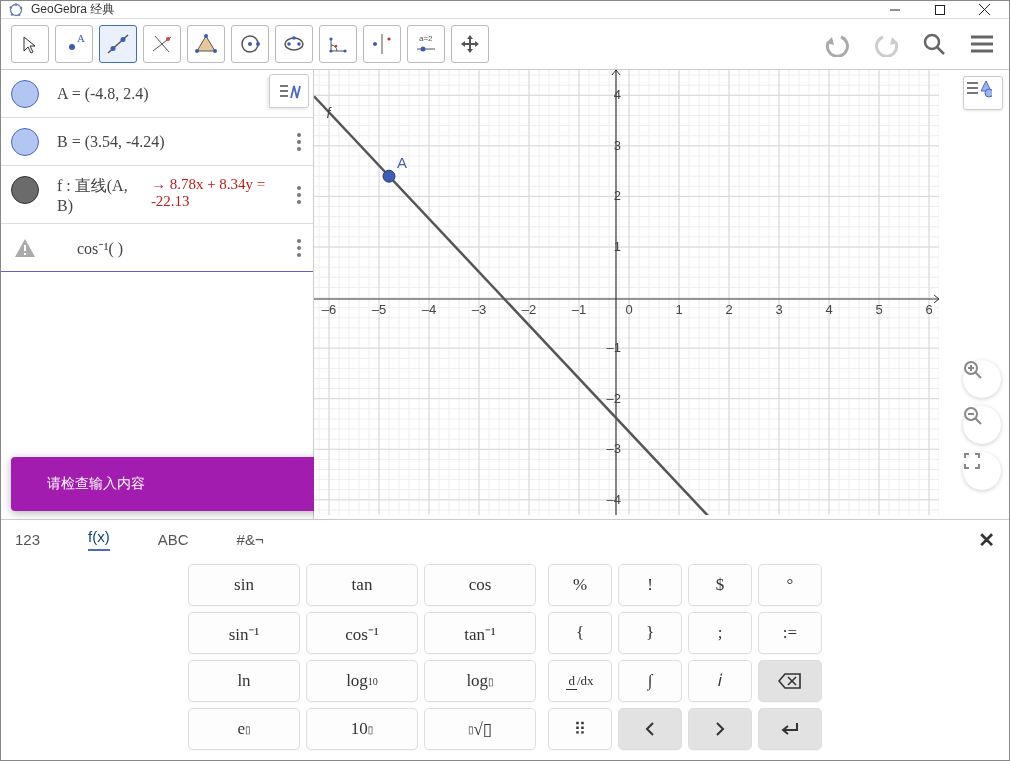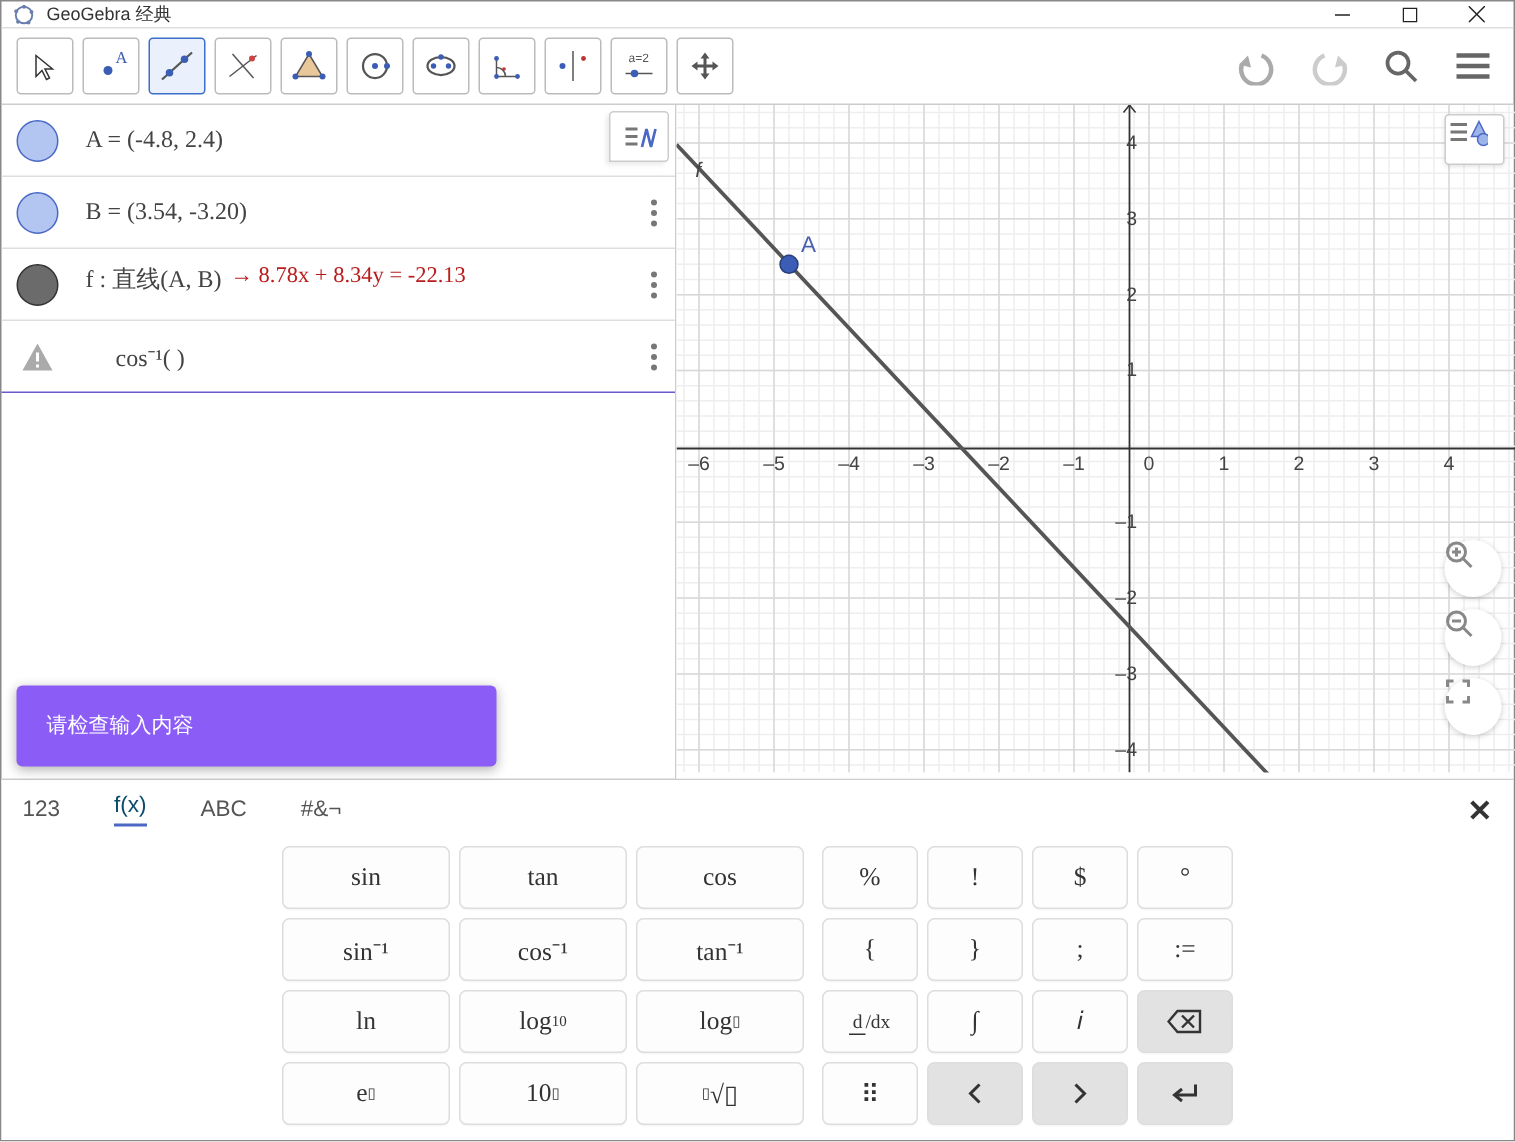--- a/index.html
+++ b/index.html
@@ -13,43 +13,43 @@
   .titlebar .winbtn svg{ stroke:#222; }
   
   .toolbar { display:flex; align-items:center; padding:6px 10px; border-bottom:1px solid #ccc; gap:6px; }
   .toolbtn { width:38px; height:38px; border:1px solid #bbb; border-radius:3px; display:flex; align-items:center; justify-content:center; position:relative; background:#fff;}
   .toolbtn.active { border-color:#3b6fc9; background:#eaf1fc;}
   .toolbtn svg { overflow:visible; }
   .tool-right { margin-left:auto; display:flex; align-items:center; gap:14px; }
   .tool-right .ricon { width:34px; height:34px; display:flex; align-items:center; justify-content:center; }
   
   .content { flex:1; display:flex; min-height:0; }
-  .leftpanel { width:450px; border-right:1px solid #ccc; display:flex; flex-direction:column; position:relative; }
+  .leftpanel { width:313px; border-right:1px solid #ccc; display:flex; flex-direction:column; position:relative; }
   .row { display:flex; align-items:center; border-bottom:1px solid #ddd; padding:0 10px; min-height:48px; position:relative;}
   .row .objicon { width:28px; height:28px; border-radius:50%; margin-right:18px; flex:0 0 auto; }
   .row .objicon.blue { background:#b3c6f2; border:1.5px solid #4a68c4;}
   .row .objicon.dark { background:#6b6b6b; border:1.5px solid #333;}
   .row .objicon.warn { width:28px; height:28px; border-radius:0; background:none; display:flex; align-items:center; justify-content:center;}
   .row .def { font-size:16px; color:#444; font-family: "Times New Roman", serif;}
   .row .kebab { position:absolute; right:12px; top:50%; transform:translateY(-50%); display:flex; flex-direction:column; gap:3px;}
   .row .kebab span { width:4px; height:4px; background:#777; border-radius:50%;}
   .row.tworow { flex-direction:row; align-items:flex-start; padding-top:10px; padding-bottom:8px;}
   .row.tworow .stack { display:flex; flex-direction:row; gap:6px;}
   .row.tworow .sub { color:#b91c1c; font-size:15px; font-family: "Times New Roman", serif;}
   .row.input { border-bottom:1px solid #6a5acd;gap:20px;}
   .sortbtn { position:absolute; top:4px; right:4px; width:40px; height:34px; background:#fff; border:1px solid #ccc; border-radius:3px 3px 3px 0; display:flex; align-items:center; justify-content:center; box-shadow:-2px 2px 3px rgba(0,0,0,.08);}
-  .tooltip { position:absolute; left:10px; bottom:8px; background:#8b5cf6; color:#fff; padding:18px 20px; border-radius:4px; font-size:14px; min-width: 320px; box-shadow:0 2px 8px rgba(0,0,0,.3);}
+  .tooltip { position:absolute; left:10px; bottom:8px; background:#a21caf; color:#fff; padding:18px 36px; border-radius:4px; font-size:14px; min-width: 320px; box-shadow:0 2px 8px rgba(0,0,0,.3);}
   
   .graph { flex:1; position:relative; background:#fff;}
   .graph svg { position:absolute; inset:0;}
   .grbtn { position:absolute; right:8px; width:38px; height:38px; border-radius:50%; background:#fff; box-shadow:0 1px 4px rgba(0,0,0,.2); display:flex; align-items:center; justify-content:center;}
   .styleopen { position:absolute; top:6px; right:6px; width:40px; height:34px; background:#fff; border:1px solid #ccc; border-radius:3px; display:flex; align-items:center; justify-content:center; box-shadow:0 1px 3px rgba(0,0,0,.1);}
   
   .kbd { border-top:1px solid #ccc; background:#fff; }
-  .kbd .tabs { display:flex; align-items:center; height:38px; padding:0 14px; gap:36px; position:relative;}
+  .kbd .tabs { display:flex; align-items:center; height:38px; padding:0 14px; gap:48px; position:relative;}
   .kbd .tabs span { font-size:15px; color:#555; }
   .kbd .tabs span.active { color:#0c4a6e; border-bottom:2px solid #4a68c4; padding-bottom:4px;}
   .kbd .tabs .close { position:absolute; right:14px; top:8px; font-size:20px; font-weight:bold;}
   .kbd .keys { display:flex; justify-content:center; gap:12px; padding:6px 0 10px;}
   .kbd .group { display:grid; grid-template-columns:repeat(3,112px); grid-auto-rows:42px; gap:6px;text-align:center;}
   .kbd .group.small { grid-template-columns:repeat(4,64px);}
   .key { border:1px solid #ddd; border-radius:5px; background:#fdfdfd; display:flex; align-items:center; justify-content:center; font-size:17px; color:#333; font-family:"Times New Roman",serif; box-shadow:0 1px 0 rgba(0,0,0,.03);}
   .key.grey { background:#e2e2e2;}
   .sup { font-size:10px; vertical-align:super;}
   .sub2 { font-size:10px; vertical-align:sub;}
@@ -207,21 +207,21 @@
             <path d="M15 18 L18 6 L21 18 L24 6" fill="none" stroke="#4a68c4" stroke-width="1.8"></path>
           </svg>
       </div>
 
       <div class="row">
         <div class="objicon blue"></div>
         <div class="def">A = (-4.8, 2.4)</div>
       </div>
       <div class="row">
         <div class="objicon blue"></div>
-        <div class="def">B = (3.54, -3.20)</div>
+        <div class="def">B = (3.54, -4.24)</div>
         <div class="kebab">
             <span></span>
             <span></span>
             <span></span>
           </div>
       </div>
       <div class="row tworow">
         <div class="objicon dark"></div>
         <div class="stack">
           <div class="def">f : 直线(A, B)</div>

